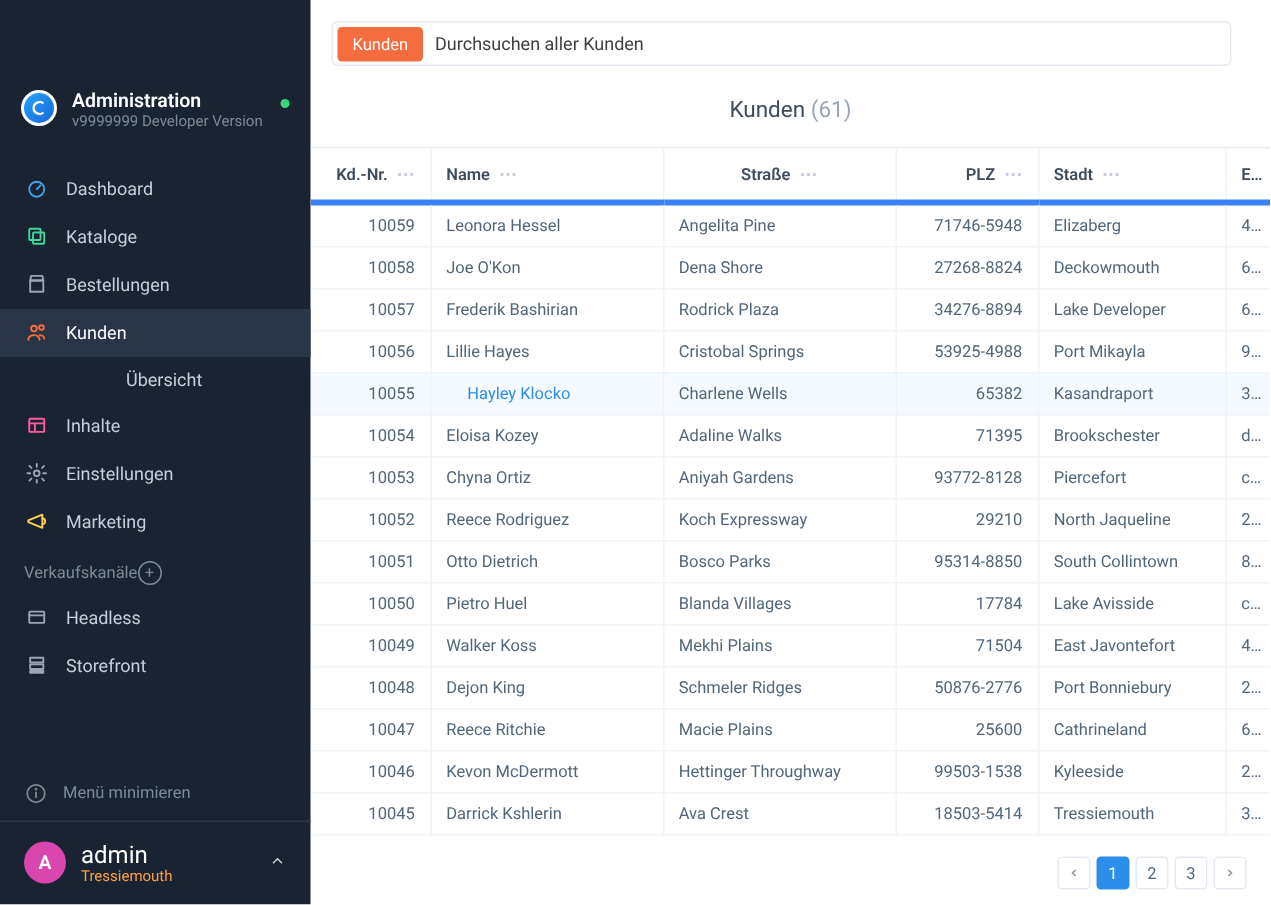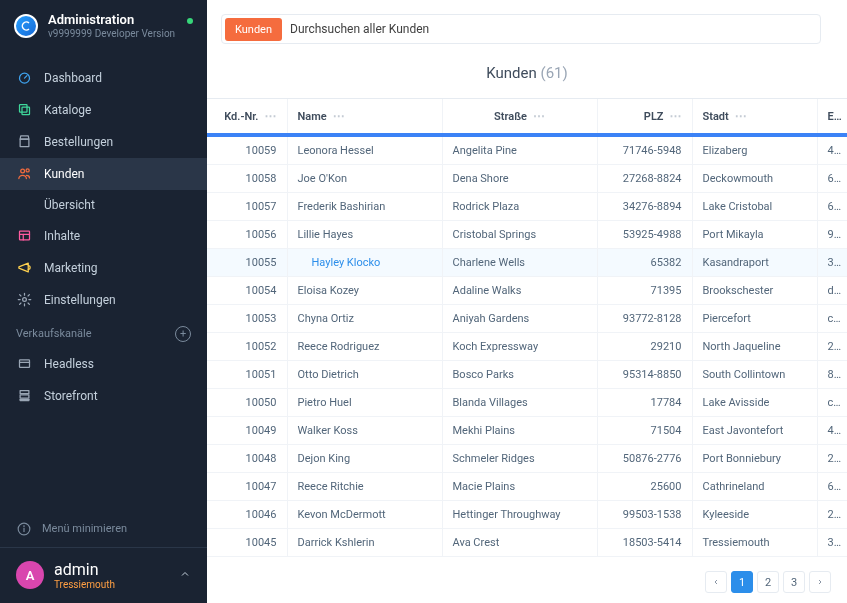--- a/index.html
+++ b/index.html
@@ -1,34 +1,34 @@
 <!DOCTYPE html>
 <html><head>
 <meta charset="utf-8">
 <style>
   * { margin: 0; padding: 0; box-sizing: border-box; }
   body { font-family: -apple-system, BlinkMacSystemFont, "Segoe UI", Roboto, sans-serif; width: 847px; height: 603px; overflow: hidden; display: flex; background: #fff; color: #52667a; }
   
   
   .sidebar { width: 207px; background: #1a2332; color: #c4d0dc; display: flex; flex-direction: column; font-size: 12px; }
-  .brand { display: flex; align-items: center; padding: 12px 14px 8px; gap: 10px; position: relative; }
+  .brand { display: flex; align-items: flex-start; padding: 12px 14px 8px; gap: 10px; position: relative; margin-top: 48px; }
   .brand-logo { width: 24px; height: 24px; border-radius: 50%; border: 2px solid #fff; background: linear-gradient(135deg,#27a0ff,#1769d6); display: flex; align-items: center; justify-content: center; }
   .brand-logo svg { width: 12px; height: 12px; }
   .brand-text { line-height: 1.2; }
   .brand-title { font-size: 13px; font-weight: 600; color: #fff; }
   .brand-sub { font-size: 10px; color: #7a8a9c; }
   .status-dot { width: 6px; height: 6px; border-radius: 50%; background: #37d67a; position: absolute; right: 14px; top: 18px; }
   
   .nav { padding-top: 14px; }
   .nav-item { display: flex; align-items: center; gap: 12px; padding: 8px 16px; cursor: pointer; color: #c4d0dc; font-size: 12px; }
   .nav-item.active { background: #2a3648; color: #fff; }
-  .nav-item.sub { padding-left: 44px; color: #c4d0dc; font-size: 12px; }
+  .nav-item.sub { padding-left: 44px; color: #c4d0dc; font-size: 12px; margin-left: 40px; }
   .nav-icon { width: 16px; height: 16px; display: flex; align-items: center; justify-content: center; flex-shrink: 0; }
   
-  .section-header { display: flex; align-items: center; justify-content: space-between; padding: 10px 16px 6px; font-size: 11px; color: #7a8a9c; gap: 36px; }
+  .section-header { display: flex; align-items: center; justify-content: flex-start; padding: 10px 16px 6px; font-size: 11px; color: #7a8a9c; }
   .section-header .plus { width: 16px; height: 16px; border: 1px solid #7a8a9c; border-radius: 50%; display: flex; align-items: center; justify-content: center; font-size: 11px; cursor: pointer; }
   
   .sidebar-footer { margin-top: auto; }
   .minimise { display: flex; align-items: center; gap: 10px; padding: 10px 16px; color: #7a8a9c; font-size: 11px; cursor: pointer; }
   .user-block { display: flex; align-items: center; gap: 10px; padding: 12px 16px; border-top: 1px solid #2a3648; }
   .avatar { width: 28px; height: 28px; border-radius: 50%; background: #d946ae; color: #fff; display: flex; align-items: center; justify-content: center; font-size: 13px; font-weight: 600; }
   .user-info { flex: 1; line-height: 1.2; }
   .user-name { color: #fff; font-size: 16px; }
   .user-role { color: #ff9f43; font-size: 10px; }
   .chevron-up { color: #c4d0dc; }
@@ -129,35 +129,35 @@
           <svg width="15" height="15" viewBox="0 0 24 24" fill="none" stroke="#ff5ca0" stroke-width="2" stroke-linecap="round" stroke-linejoin="round">
             <rect x="4" y="5" width="16" height="14" rx="1"></rect>
             <line x1="4" y1="10" x2="20" y2="10"></line>
             <line x1="10" y1="10" x2="10" y2="19"></line>
           </svg>
         </span>
         <span>Inhalte</span>
       </div>
       <div class="nav-item">
         <span class="nav-icon">
+          <svg width="15" height="15" viewBox="0 0 24 24" fill="none" stroke="#9aa6b5" stroke-width="2" stroke-linecap="round" stroke-linejoin="round">
+            <circle cx="12" cy="12" r="3"></circle>
+            <path d="M12 2v3M12 19v3M4.2 4.2l2.1 2.1M17.7 17.7l2.1 2.1M2 12h3M19 12h3M4.2 19.8l2.1-2.1M17.7 6.3l2.1-2.1"></path>
+          </svg>
+        </span>
+        <span>Einstellungen</span>
+      </div>
+      <div class="nav-item">
+        <span class="nav-icon">
           <svg width="15" height="15" viewBox="0 0 24 24" fill="none" stroke="#ffd14f" stroke-width="2" stroke-linecap="round" stroke-linejoin="round">
             <path d="M3 11l15-6v14L3 13z"></path>
             <path d="M18 9a3 3 0 010 6"></path>
           </svg>
         </span>
         <span>Marketing</span>
-      </div>
-      <div class="nav-item">
-        <span class="nav-icon">
-          <svg width="15" height="15" viewBox="0 0 24 24" fill="none" stroke="#9aa6b5" stroke-width="2" stroke-linecap="round" stroke-linejoin="round">
-            <circle cx="12" cy="12" r="3"></circle>
-            <path d="M12 2v3M12 19v3M4.2 4.2l2.1 2.1M17.7 17.7l2.1 2.1M2 12h3M19 12h3M4.2 19.8l2.1-2.1M17.7 6.3l2.1-2.1"></path>
-          </svg>
-        </span>
-        <span>Einstellungen</span>
       </div>
     </nav>
 
   <div class="section-header">
     <span>Verkaufskanäle</span>
     <span class="plus">+</span>
   </div>
   <div id="channels">
       <div class="nav-item">
         <span class="nav-icon">
@@ -246,21 +246,21 @@
             <td>Dena Shore</td>
             <td class="plz">27268-8824</td>
             <td>Deckowmouth</td>
             <td>679836940b864</td>
           </tr>
           <tr>
             <td class="nr">10057</td>
             <td>Frederik Bashirian</td>
             <td>Rodrick Plaza</td>
             <td class="plz">34276-8894</td>
-            <td>Lake Cristobal</td>
+            <td>Lake Developer</td>
             <td>63e901c634d94</td>
           </tr>
           <tr>
             <td class="nr">10056</td>
             <td>Lillie Hayes</td>
             <td>Cristobal Springs</td>
             <td class="plz">53925-4988</td>
             <td>Port Mikayla</td>
             <td>9aaae41f0d5b4</td>
           </tr>

